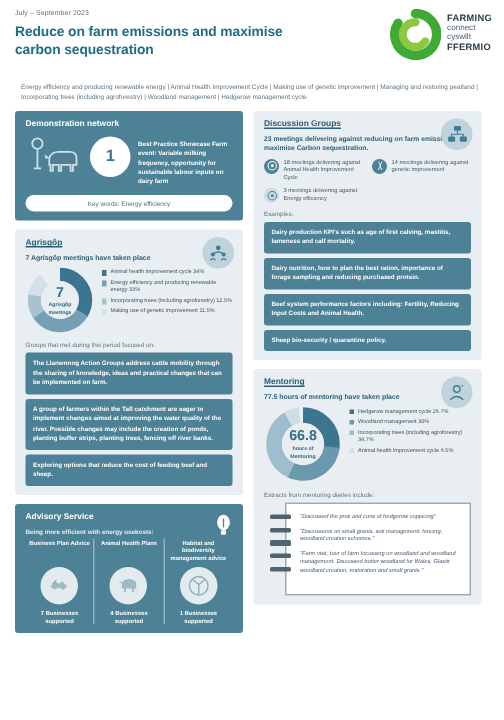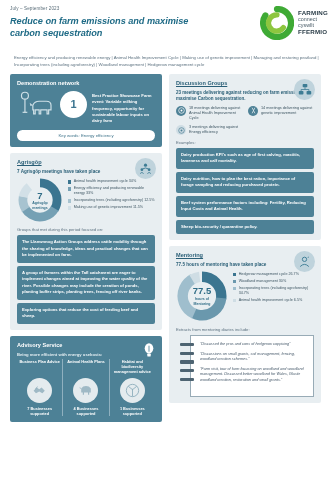--- a/index.html
+++ b/index.html
@@ -9,21 +9,21 @@
     font-family: "Liberation Sans", sans-serif;
     overflow: hidden;
   }
   .page { position: relative; width: 336px; height: 480px; background: #ffffff; }
 
   
   .header { padding: 6px 10px 0 10px; position: relative; height: 52px; }
   .date { font-size: 4.6px; color: #5b6e7a; letter-spacing: .1px; }
   .title {
     margin-top: 5px; font-size: 9.2px; font-weight: bold; color: #1f6b86;
-    line-height: 1.28; width: 200px; letter-spacing: -.05px; font-style: italic;
+    line-height: 1.28; width: 200px; letter-spacing: -.05px;
   }
   .logo { position: absolute; right: 8px; top: 6px; display: flex; align-items: center; gap: 4px; }
   .logo-mark { width: 34px; height: 34px; position: relative; }
   .logo-text { line-height: 1.08; }
   .logo-text .l1 { font-size: 6.2px; font-weight: bold; color: #2b3d48; letter-spacing: .2px; }
   .logo-text .l2 { font-size: 5.4px; color: #4a5d68; }
   .logo-text .l3 { font-size: 5.4px; color: #4a5d68; }
   .logo-text .l4 { font-size: 6.2px; font-weight: bold; color: #2b3d48; letter-spacing: .2px; }
 
   .topics {
@@ -339,21 +339,21 @@
 
         <div class="chart-row">
           <div class="donut" style="width:52px;height:52px;">
             <svg width="52" height="52" viewBox="0 0 42 42">
               <circle cx="21" cy="21" r="15.6" fill="none" stroke="#3b7590" stroke-width="8.4" stroke-dasharray="26.7 71.3" transform="rotate(-90 21 21)"></circle>
               <circle cx="21" cy="21" r="15.6" fill="none" stroke="#6a98ad" stroke-width="8.4" stroke-dasharray="30 68" transform="rotate(6 21 21)"></circle>
               <circle cx="21" cy="21" r="15.6" fill="none" stroke="#9fbecd" stroke-width="8.4" stroke-dasharray="34.7 63.3" transform="rotate(114 21 21)"></circle>
               <circle cx="21" cy="21" r="15.6" fill="none" stroke="#cfdde4" stroke-width="8.4" stroke-dasharray="6.5 91.5" transform="rotate(239 21 21)"></circle>
             </svg>
             <div class="hole">
-              <div class="big">77.5</div>
+              <div class="big">66.8</div>
               <div class="sm">hours of</div>
               <div class="sm">Mentoring</div>
             </div>
           </div>
 
           <div class="legend">
             <div class="legend-item">
               <span class="legend-swatch" style="background:#3b7590"></span>
               <span class="legend-label">Hedgerow management cycle 26.7%</span>
             </div>

